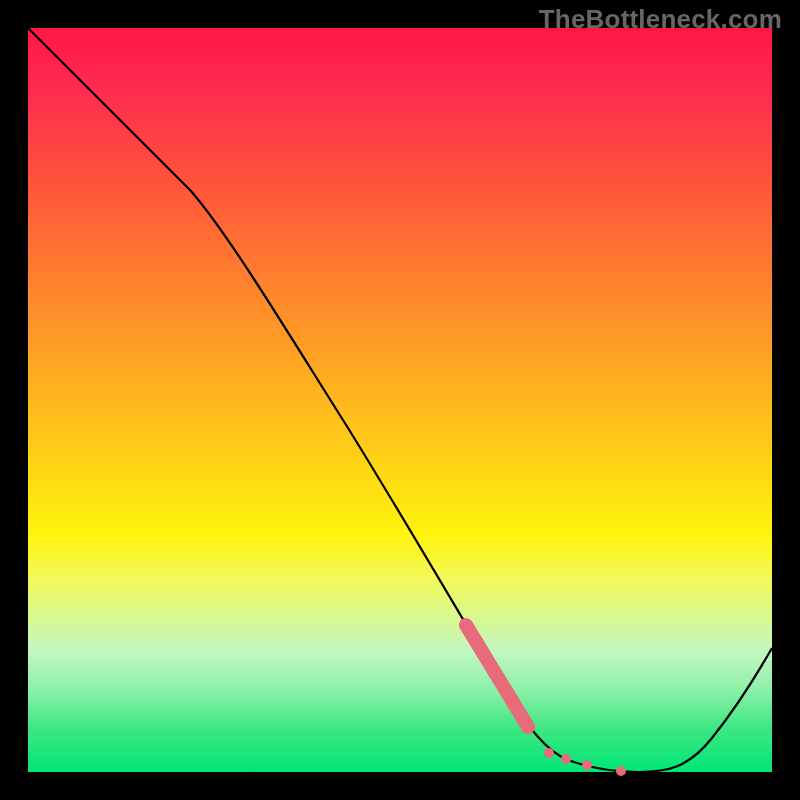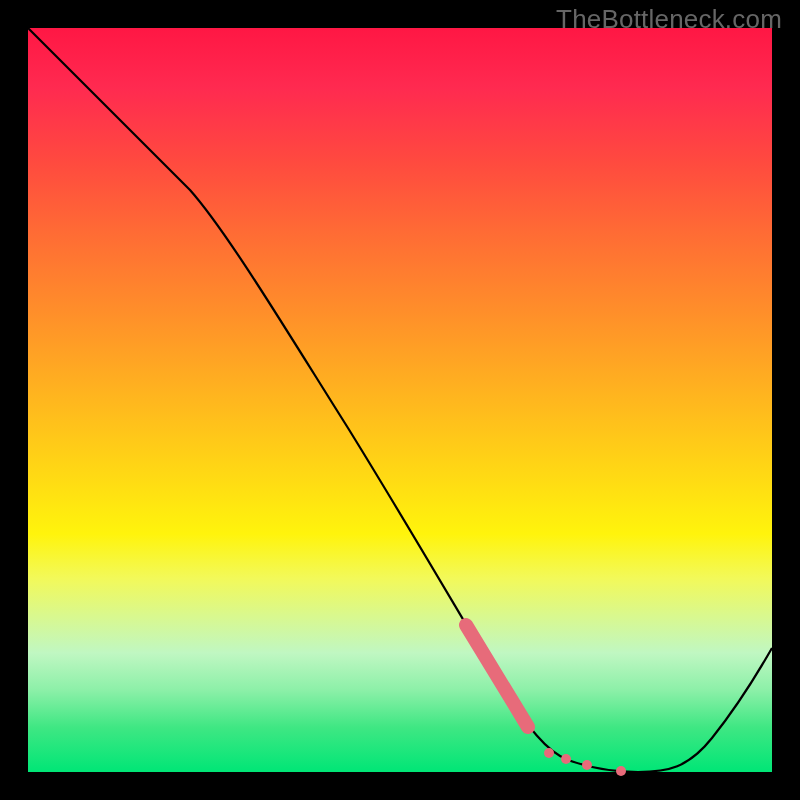--- a/index.html
+++ b/index.html
@@ -9,21 +9,21 @@
     width: 800px;
     height: 800px;
     background: #000;
   }
   .watermark {
     position: absolute;
     top: 4px;
     right: 18px;
     font-family: Arial, sans-serif;
     font-size: 26px;
-    font-weight: 400;
+    font-weight: 700;
     color: #666666;
     z-index: 10;
     letter-spacing: 0.2px;
   }
   .plot-area {
     position: absolute;
     left: 28px;
     top: 28px;
     width: 744px;
     height: 744px;

